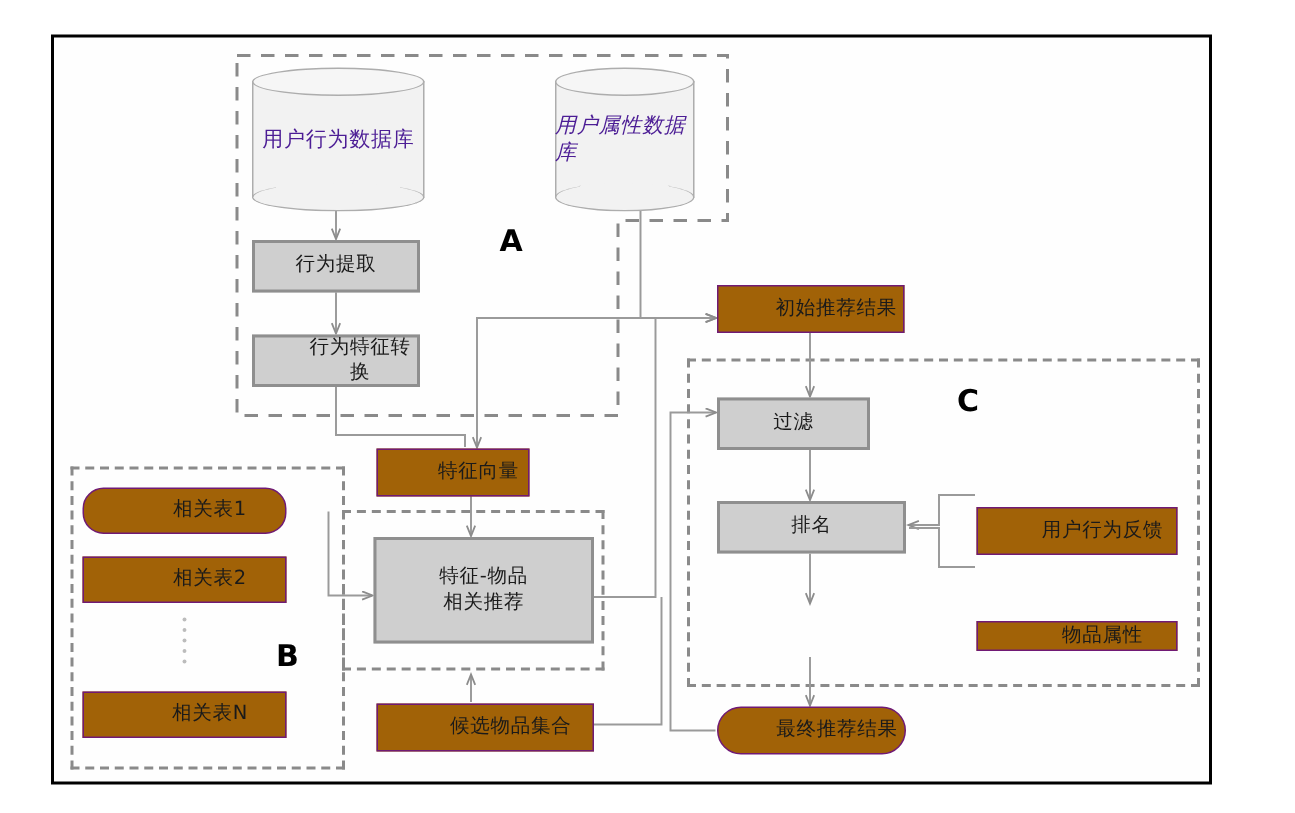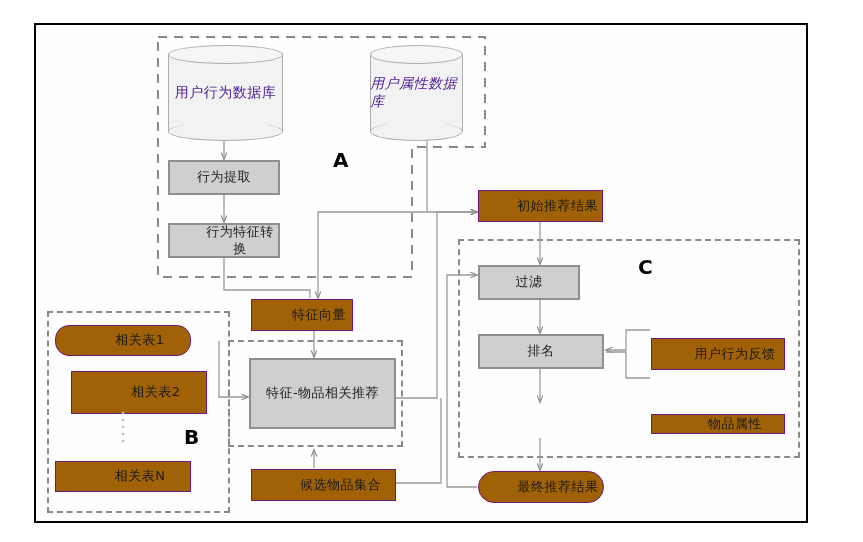--- a/index.html
+++ b/index.html
@@ -99,37 +99,37 @@
   </div>
 
   <div class="node box-dark" style="left:168px;top:160px;width:112px;height:35px;">行为提取</div>
 
   <div class="node box-dark" style="left:168px;top:223px;width:112px;height:35px;padding-left:32px;">行为特征转换</div>
 
   <div class="node box-light" style="left:251px;top:299px;width:102px;height:32px;">特征向量</div>
 
   <div class="node box-light" style="left:55px;top:325px;width:136px;height:31px;border-radius:14px;">相关表1</div>
 
-  <div class="node box-light" style="left:71px;top:371px;width:136px;height:43px;">相关表2</div>
+  <div class="node box-light" style="left:55px;top:371px;width:136px;height:31px;">相关表2</div>
 
   <div class="dots" style="left:110px;top:409px;width:26px;height:36px;">
     <svg width="26" height="36">
       <g fill="#bcbcbc">
         <circle cx="13" cy="4" r="1.3"></circle>
           <circle cx="13" cy="11" r="1.3"></circle>
         <circle cx="13" cy="18" r="1.3"></circle>
           <circle cx="13" cy="25" r="1.3"></circle>
         <circle cx="13" cy="32" r="1.3"></circle>
       </g>
     </svg>
   </div>
 
   <div class="node box-light" style="left:55px;top:461px;width:136px;height:31px;">相关表N</div>
 
-  <div class="node box-dark" style="left:249px;top:358px;width:147px;height:71px;flex-direction:row;">
+  <div class="node box-dark" style="left:249px;top:358px;width:147px;height:71px;flex-direction:column;">
     <span>特征-物品</span>
     <span>相关推荐</span>
   </div>
 
   <div class="node box-light" style="left:251px;top:469px;width:145px;height:32px;">候选物品集合</div>
 
   <div class="node box-light" style="left:478px;top:190px;width:125px;height:32px;">初始推荐结果</div>
 
   <div class="node box-dark" style="left:478px;top:265px;width:102px;height:35px;">过滤</div>
 

